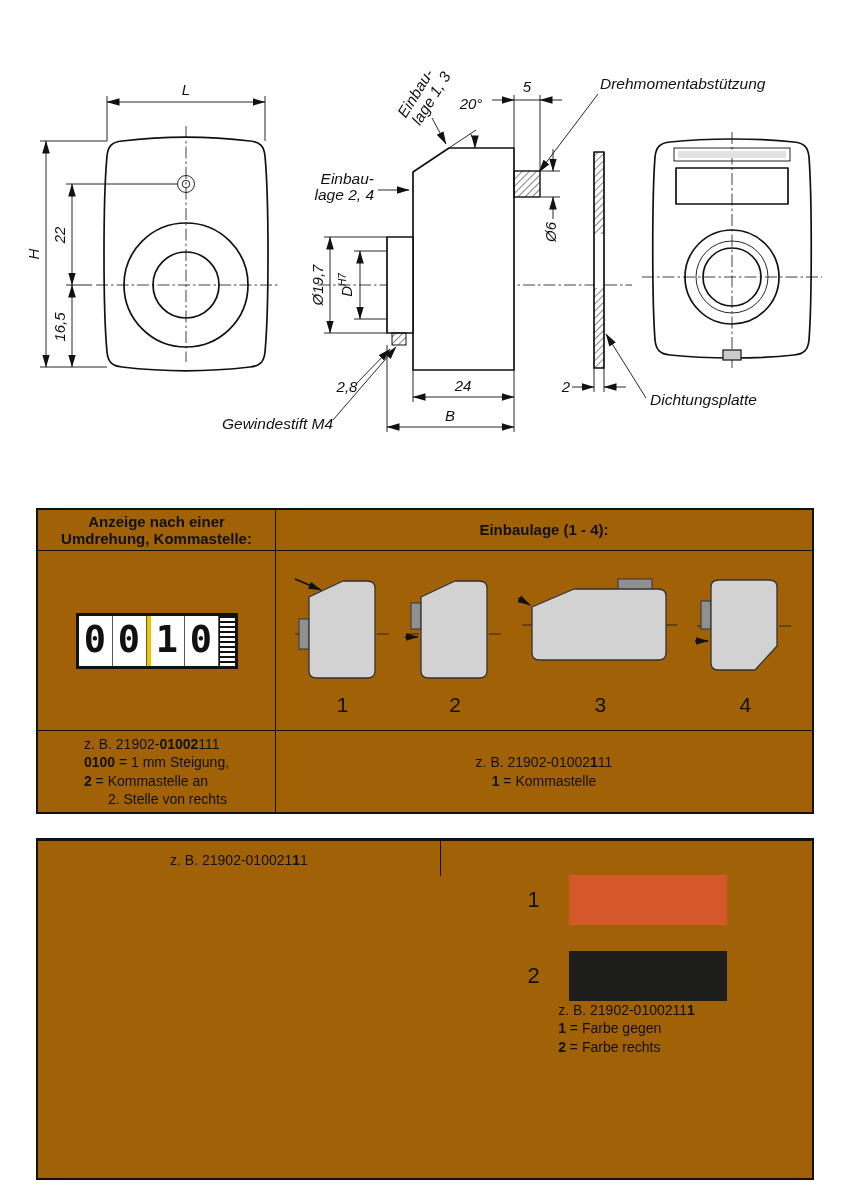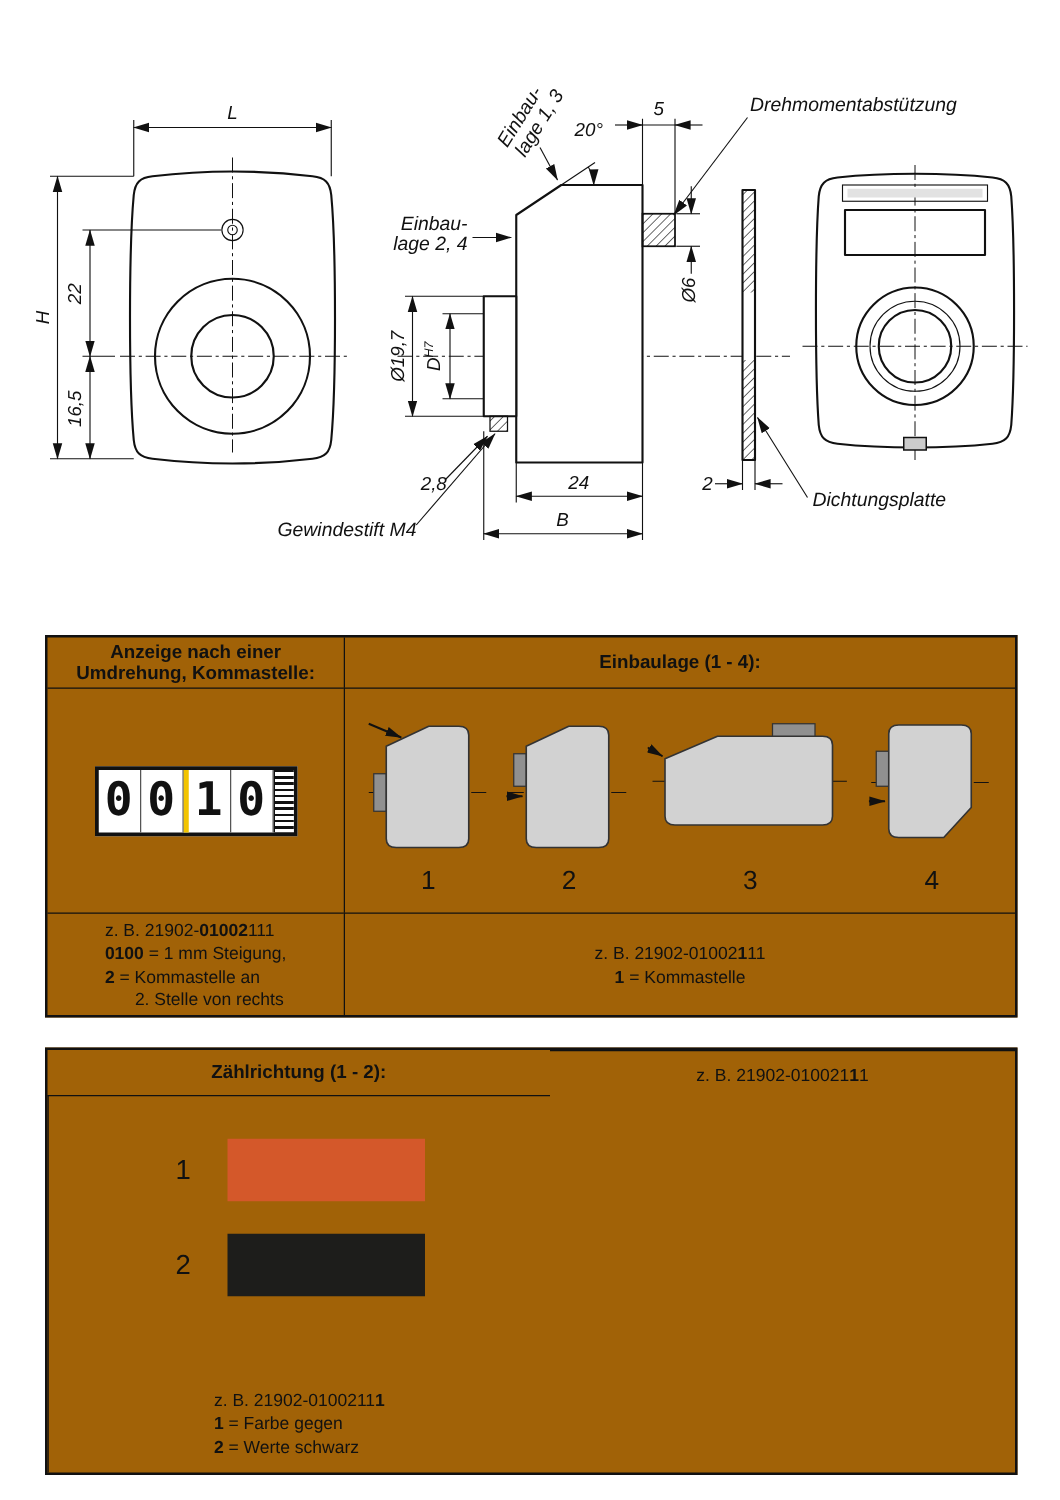--- a/index.html
+++ b/index.html
@@ -262,23 +262,20 @@
     </div>
     <div class="cell fcell">
       <div class="codeblock">
         <div class="center"><span>z. B. 21902-01002</span><b>1</b><span>11</span></div>
         <div class="center"><b>1</b><span> = Kommastelle</span></div>
       </div>
     </div>
   </section>
 
   <section class="tbl tbl2">
-    <div class="cell nbl nbt hcell">
-      <div>Zählrichtung (1 - 2):</div>
-    </div>
 
     <div class="cell nbl bbody">
       <svg width="242" height="196" viewBox="0 0 242 196">
         <g>
           <path class="oln" d="M 70,8 L 172,8 Q 180,8 180,16 L 180,172 Q 180,180 172,180 L 70,180 Q 62,180 62,172 L 62,16 Q 62,8 70,8 Z" stroke-width="1.8"></path>
           <rect class="thin" x="70" y="14" width="102" height="20"></rect>
           <rect class="thin" x="76" y="17" width="18" height="14"></rect>
           <rect class="thin" x="96" y="17" width="18" height="14"></rect>
           <rect class="thin" x="116" y="17" width="18" height="14"></rect>
           <rect class="thin" x="136" y="17" width="18" height="14"></rect>
@@ -307,18 +304,18 @@
           <div class="swatch" style="background-color: rgb(212, 88, 42);"></div>
         </div>
         <div class="swatchrow">
           <div class="swatchnum">2</div>
           <div class="swatch" style="background-color: rgb(29, 29, 27);"></div>
         </div>
       </div>
       <div class="codeblock" style="font-size:14px;line-height:1.32;">
         <div class="center"><span>z. B. 21902-0100211</span><b>1</b><span></span></div>
         <div><b>1</b><span> = Farbe gegen</span></div>
-        <div><b>2</b><span> = Werte schwarz</span></div>
+        <div><b>2</b><span> = Farbe rechts</span></div>
       </div>
     </div>
   </section>
 
 </div>
 
 </body></html>

